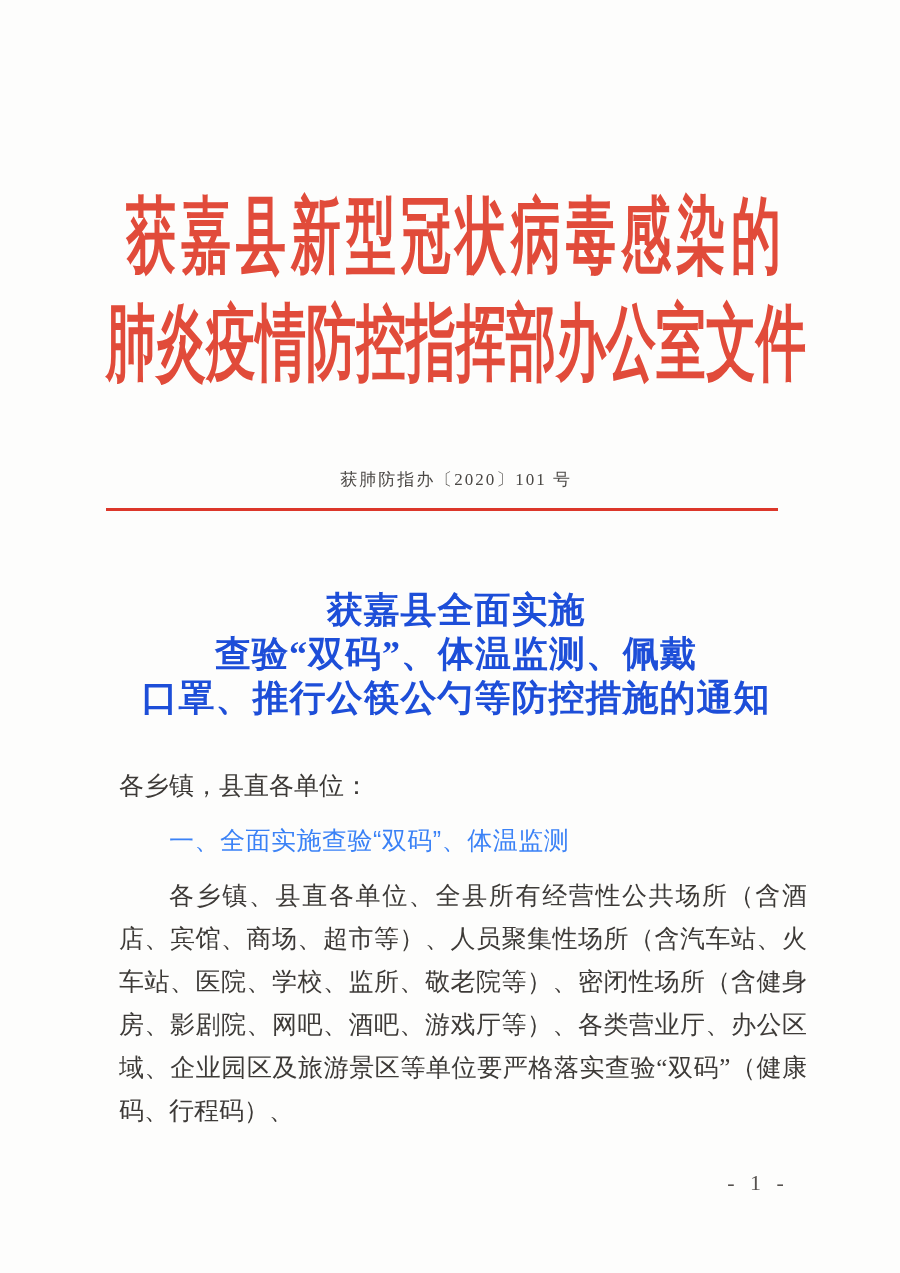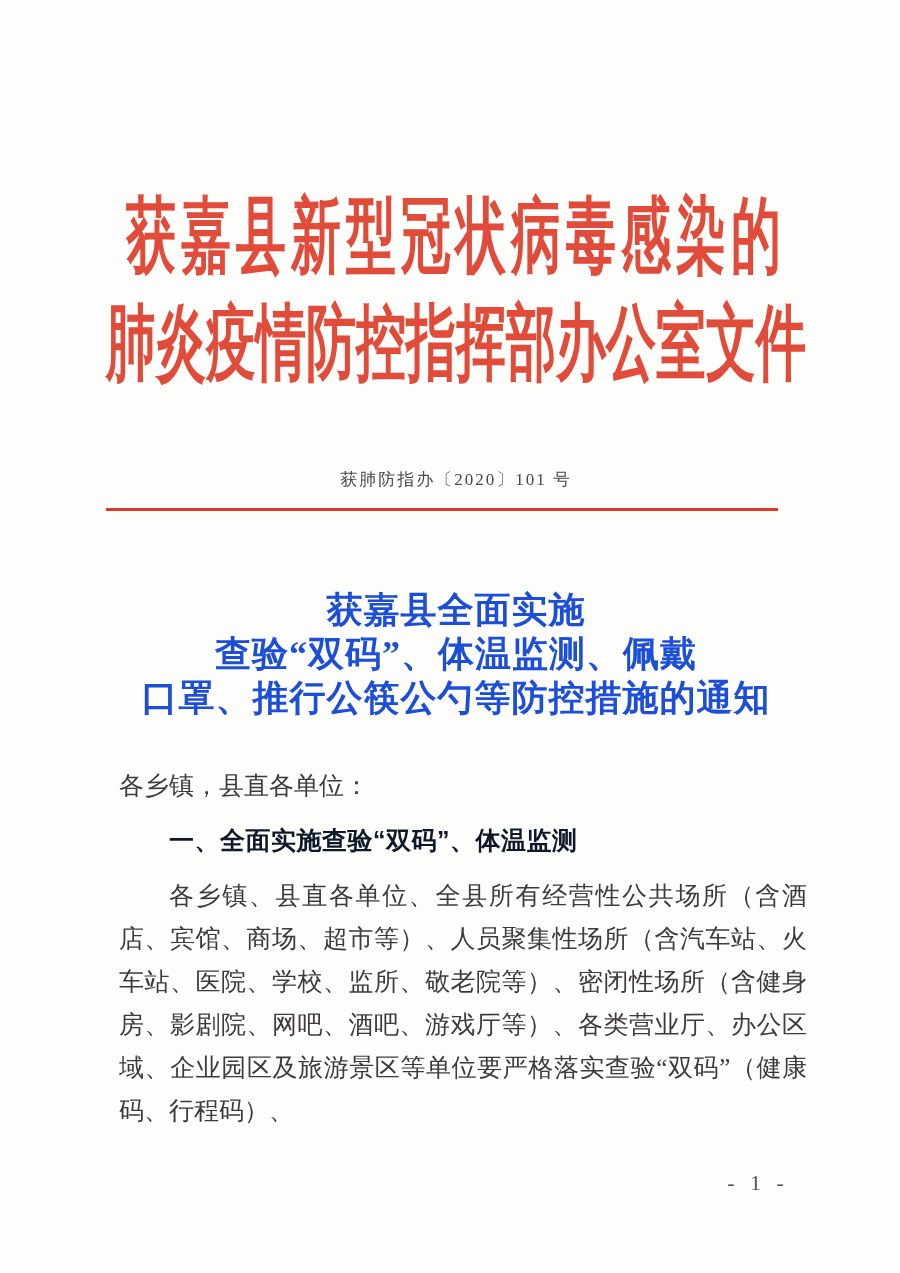--- a/index.html
+++ b/index.html
@@ -81,22 +81,22 @@
     width: 712px;
     font-size: 25px;
     line-height: 43px;
     text-align: justify;
     color: #3d3a37;
   }
   .doc-body p { margin: 12px; }
   .doc-body p.indent { text-indent: 2em; }
   .doc-body p.section-head {
     font-family: "Liberation Sans", "DejaVu Sans", sans-serif;
-    font-weight: bold;
-    color: #0f172a;
+    font-weight: normal;
+    color: #3b82f6;
     letter-spacing: 0.5px;
   }
 
   
   .page-number {
     position: absolute;
     top: 1170px;
     left: 702px;
     width: 112px;
     text-align: center;

